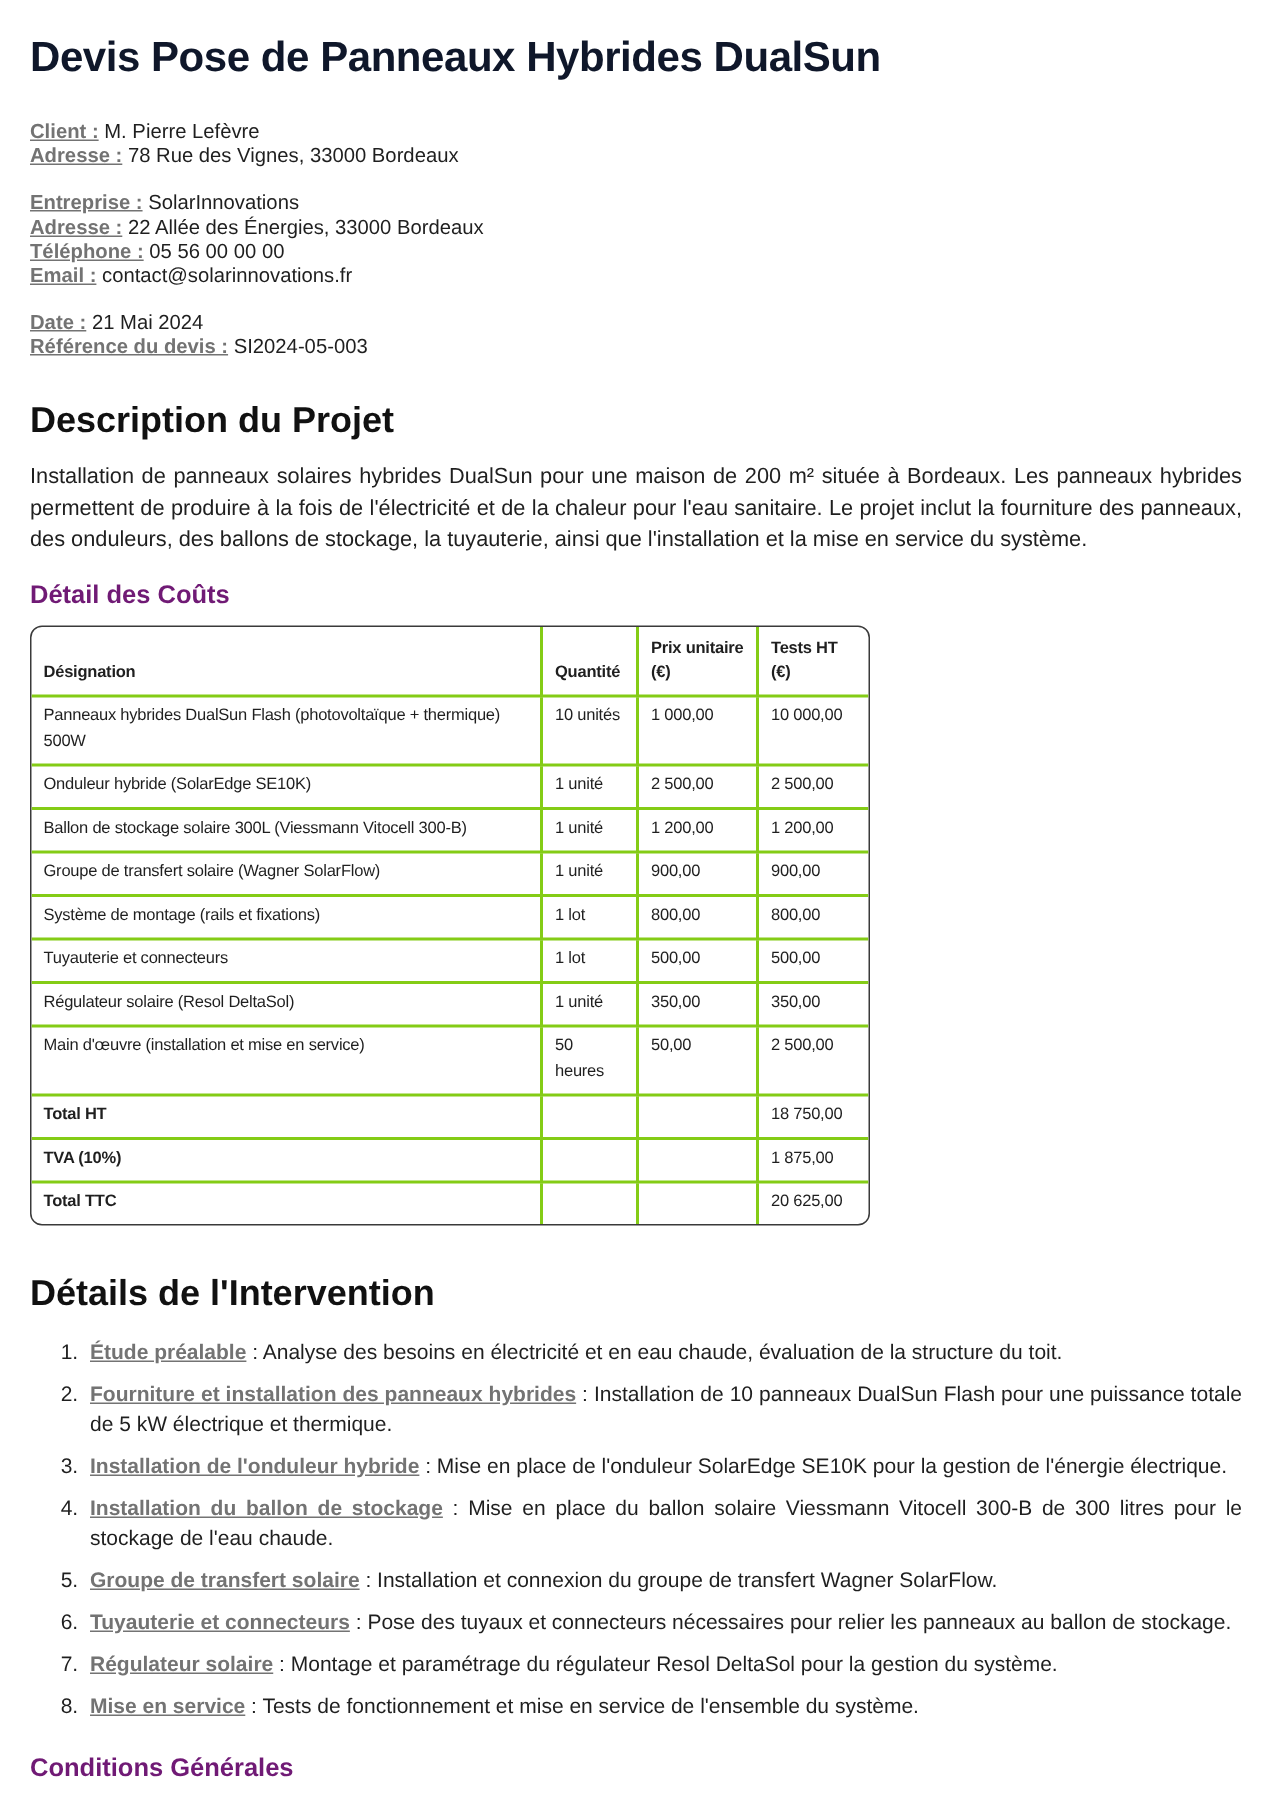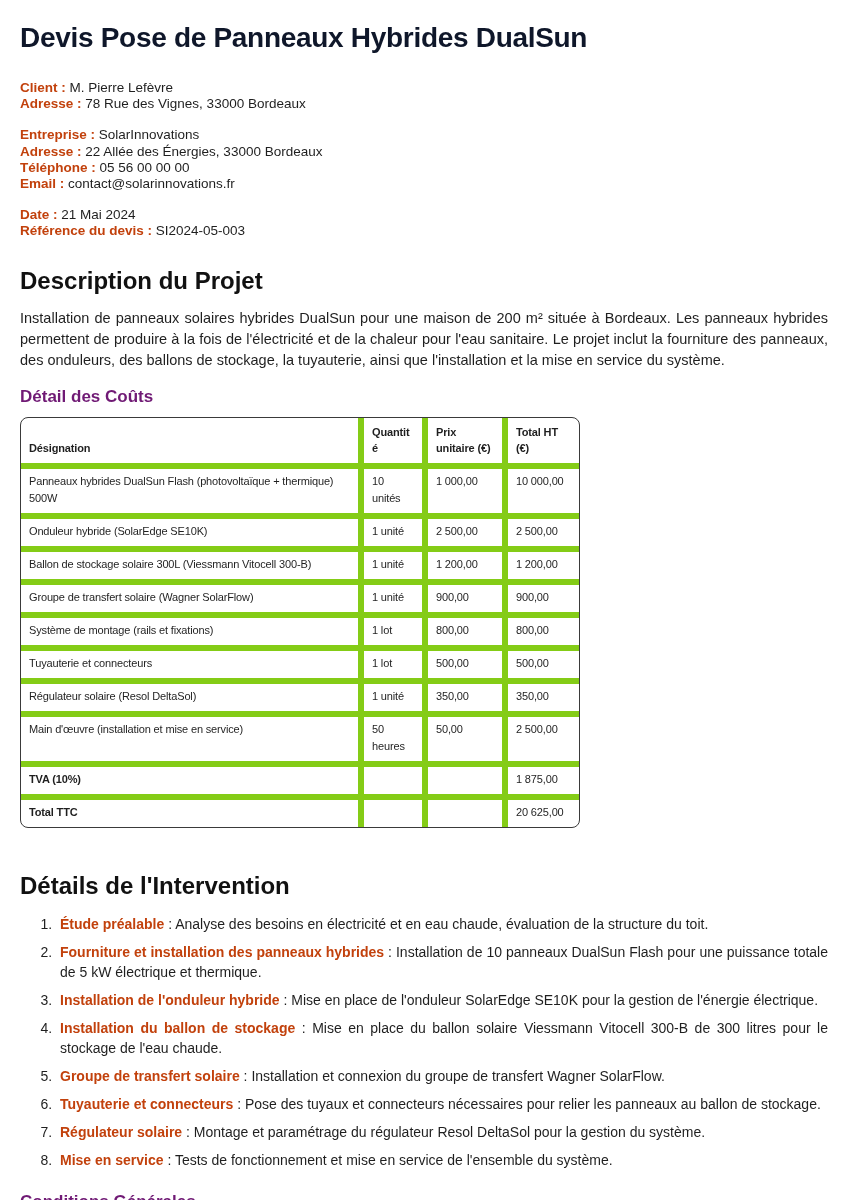--- a/index.html
+++ b/index.html
@@ -60,21 +60,21 @@
     table-layout: fixed;
     width: 100%;
     font-size: 11px;
     letter-spacing: -0.15px;
   }
   table.costs col.c1 { width: 340px; }
   table.costs col.c2 { width: 64px; }
   table.costs col.c3 { width: 80px; }
   table.costs col.c4 { width: 74px; }
   table.costs th, table.costs td {
-    border: 6px solid #84cc16;
+    border: 2px solid #84cc16;
     padding: 4px 8px 6px 8px;
     text-align: left;
     overflow-wrap: break-word;
   }
   table.costs th {
     height: 34px;
     vertical-align: bottom;
     font-weight: 700;
     padding-bottom: 7px;
     line-height: 16px;
@@ -100,22 +100,22 @@
     padding-left: 4px;
     text-align: justify;
   }
   ul.conditions {
     margin: 13px 0 0 0;
     padding-left: 38px;
     font-size: 16px;
     line-height: 17px;
   }
   ul.conditions li { margin-bottom: 12px; }
-  li strong, .info-line .lbl { color: #c2410c; }
-  .section-gap-lg { margin-top: 44px; }
+  li strong, .info-line .lbl { color: #737373; text-decoration: underline; }
+  .section-gap-lg { margin-top: 32px; }
   .section-gap-md { margin-top: 22px; }
 </style>
 </head>
 <body>
 
 <div class="page">
 
   <h1>Devis Pose de Panneaux Hybrides DualSun</h1>
 
   <div id="info-blocks">
@@ -145,21 +145,21 @@
         <col class="c1">
           <col class="c2">
           <col class="c3">
           <col class="c4">
       </colgroup>
       <thead>
         <tr id="costs-head">
             <th>Désignation</th>
             <th>Quantité</th>
             <th>Prix unitaire (€)</th>
-            <th>Total HT (€)</th>
+            <th>Tests HT (€)</th>
           </tr>
       </thead>
       <tbody id="costs-body">
           <tr>
             <td>Panneaux hybrides DualSun Flash (photovoltaïque + thermique) 500W</td>
             <td>10 unités</td>
             <td>1 000,00</td>
             <td>10 000,00</td>
           </tr>
           <tr>
@@ -196,20 +196,26 @@
             <td>Régulateur solaire (Resol DeltaSol)</td>
             <td>1 unité</td>
             <td>350,00</td>
             <td>350,00</td>
           </tr>
           <tr>
             <td>Main d'œuvre (installation et mise en service)</td>
             <td>50 heures</td>
             <td>50,00</td>
             <td>2 500,00</td>
+          </tr>
+          <tr class="total-row">
+            <td>Total HT</td>
+            <td></td>
+            <td></td>
+            <td>18 750,00</td>
           </tr>
           <tr class="total-row">
             <td>TVA (10%)</td>
             <td></td>
             <td></td>
             <td>1 875,00</td>
           </tr>
           <tr class="total-row">
             <td>Total TTC</td>
             <td></td>

